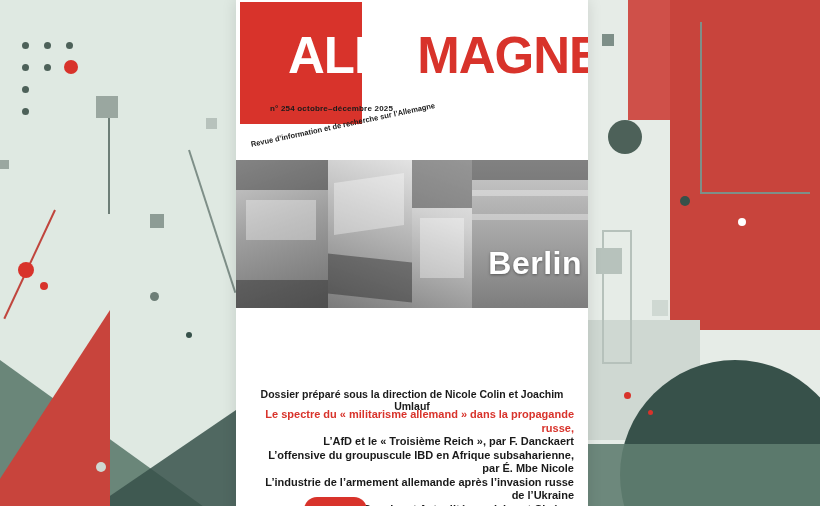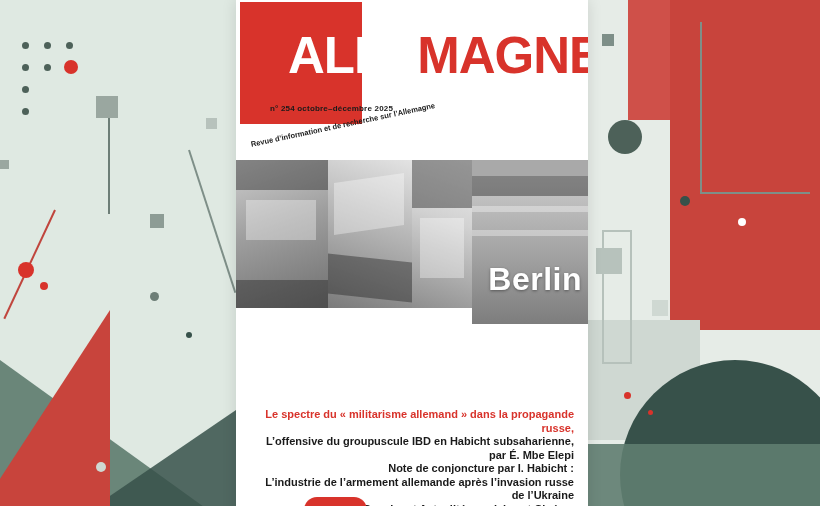--- a/index.html
+++ b/index.html
@@ -226,21 +226,21 @@
     background: #a9a9a9;
   }
   .ph {
     position: relative;
     height: 100%;
     overflow: hidden;
   }
   .ph1 { width: 92px; background: linear-gradient(160deg,#cfcfcf 0%,#9e9e9e 45%,#6f6f6f 100%); }
   .ph2 { width: 84px; background: linear-gradient(200deg,#e3e3e3 0%,#b0b0b0 50%,#7a7a7a 100%); }
   .ph3 { width: 60px; background: linear-gradient(20deg,#8e8e8e 0%,#d2d2d2 60%,#f0f0f0 100%); }
-  .ph4 { width: 116px; background: linear-gradient(180deg,#cbcbcb 0%,#9d9d9d 60%,#7d7d7d 100%); margin-top: 16px; }
+  .ph4 { width: 116px; background: linear-gradient(180deg,#cbcbcb 0%,#9d9d9d 60%,#7d7d7d 100%); }
   .ph-streak {
     position: absolute;
     background: rgba(255,255,255,.35);
   }
   .ph-dark {
     position: absolute;
     background: rgba(40,40,40,.45);
   }
   .berlin-word {
     position: absolute;
@@ -410,25 +410,26 @@
       </div>
       <div class="ph ph4">
         <div class="ph-dark" style="left:0;top:0;width:116px;height:20px;"></div>
         <div class="ph-streak" style="left:0;top:30px;width:116px;height:6px;"></div>
         <div class="ph-streak" style="left:0;top:54px;width:116px;height:6px;"></div>
         <div class="berlin-word">Berlin</div>
       </div>
     </div>
 
 
+    <div class="dossier">Dossier préparé sous la direction de Nicole Colin et Joachim Umlauf</div>
 
     <div class="toc">
       <div class="toc-item red">Le spectre du « militarisme allemand » dans la propagande russe,</div>
-      <div class="toc-item">L’offensive du groupuscule IBD en Habicht subsaharienne, par É. Mbe Elepi</div>
-      <div class="toc-item">Note de conjoncture par I. Habicht :</div>
+      <div class="toc-item">L’AfD et le « Troisième Reich », par F. Danckaert</div>
+      <div class="toc-item">L’offensive du groupuscule IBD en Afrique subsaharienne, par É. Mbe Nicole</div>
       <div class="toc-item">L’industrie de l’armement allemande après l’invasion russe de l’Ukraine</div>
       <div class="toc-item">Danckaert Actualités sociales et Cinéma</div>
     </div>
 
     <div class="logos">
       <div class="acaa-logo">acaa</div>
       <div class="sept-logo">
         <div class="sept-sub">PRESSES UNIVERSITAIRES</div>
       </div>
     </div>

